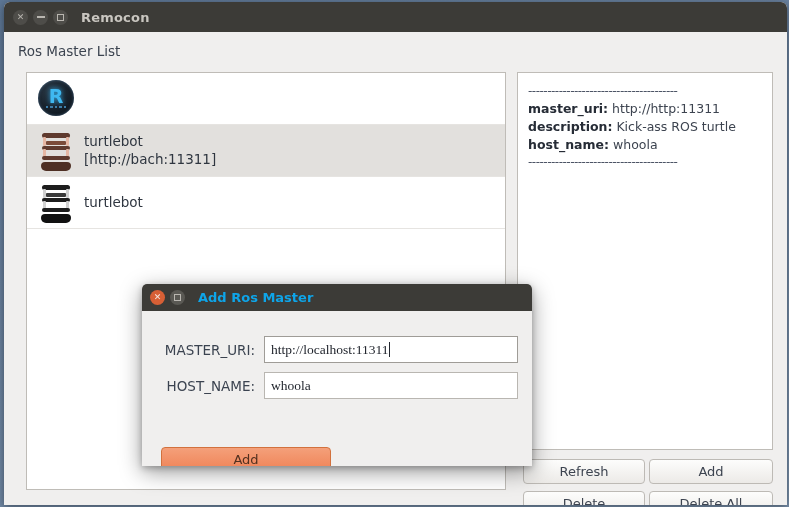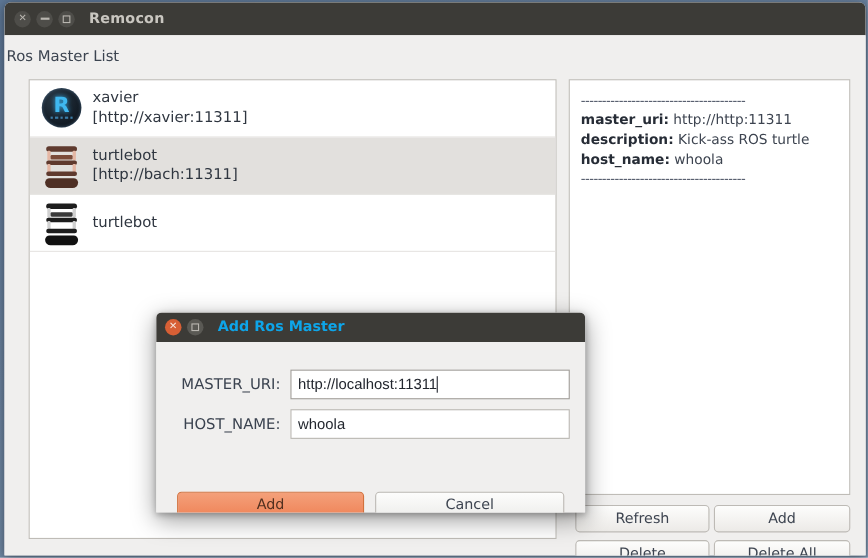--- a/index.html
+++ b/index.html
@@ -67,21 +67,21 @@
   }
 
   #main-body {
     position: absolute;
     top: 30px; left: 0; right: 0; bottom: 0;
     background: #f0efee;
   }
 
   #section-label {
     position: absolute;
-    left: 2px; top: 11px;
+    left: 14px; top: 11px;
     font-size: 13.5px;
     color: #3c4450;
   }
 
   
   #master-list {
     position: absolute;
     left: 22px; top: 40px;
     width: 480px; height: 418px;
     background: #ffffff;
@@ -250,21 +250,21 @@
     text-align: right;
     padding-right: 9px;
     font-size: 13.5px;
     color: #3b4350;
   }
   .field-input {
     width: 254px; height: 27px;
     border: 1px solid #b9b6b1;
     background: #ffffff;
     font-size: 13.5px;
-    font-family: Liberation Sans, sans-serif;
+    font-family: Liberation Serif, serif;
     color: #22262e;
     padding: 0 6px;
     line-height: 25px;
     outline: none;
   }
   .field-input.focused { border-color: #9f9c97; }
   .caret {
     display: inline-block;
     width: 1px; height: 15px;
     background: #22262e;
@@ -323,24 +323,20 @@
           <div class="ros-logo">
             <span class="r">R</span>
             <span class="dots">
                 <i></i>
                 <i></i>
                 <i></i>
                 <i></i>
                 <i></i>
               </span>
           </div>
-        </div>
-        <div class="row-text">
-          <span>xavier</span>
-          <span class="uri">[http://xavier:11311]</span>
         </div>
       </div>
 
       <div class="list-row selected">
         <div class="row-icon">
           <div class="tbot brown">
             <div class="plate" style="top:0;height:5px;"></div>
             <div class="post" style="left:3px;top:4px;height:9px;"></div>
             <div class="post" style="left:26px;top:4px;height:9px;"></div>
             <div class="netbook" style="top:8px;"></div>
@@ -425,16 +421,15 @@
     </div>
 
     <div class="field-row" id="row-host">
       <div class="field-label">HOST_NAME:</div>
       <div class="field-input">
         <span>whoola</span>
       </div>
     </div>
 
     <div id="dlg-add">Add</div>
-    <div id="dlg-cancel">Cancel</div>
 
   </div>
 </div>
 
 </body></html>

